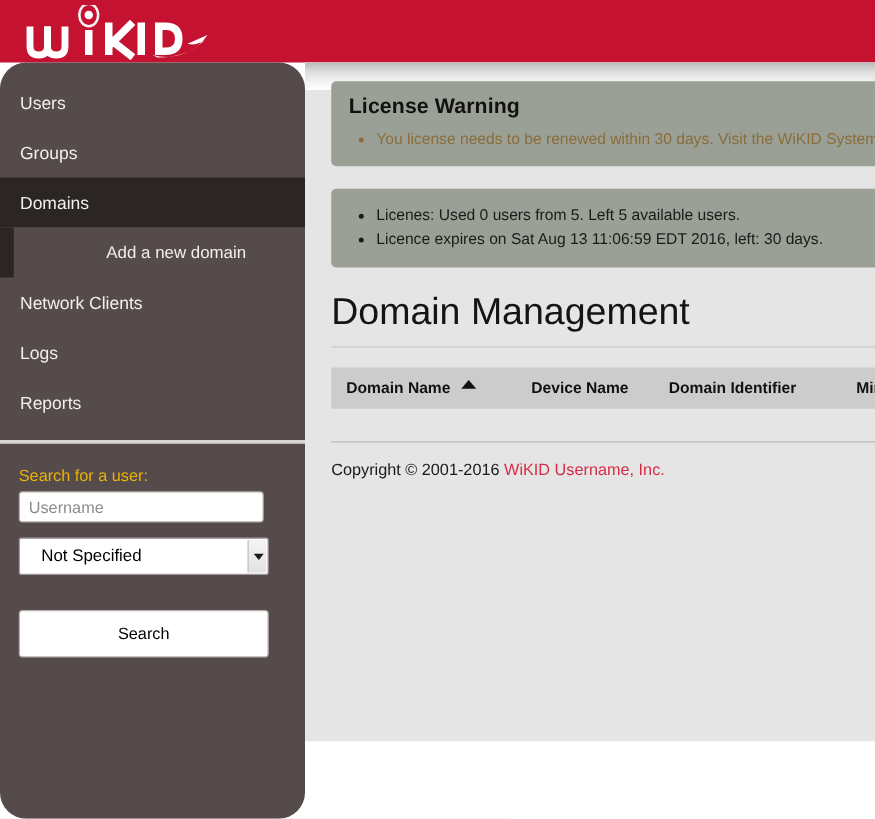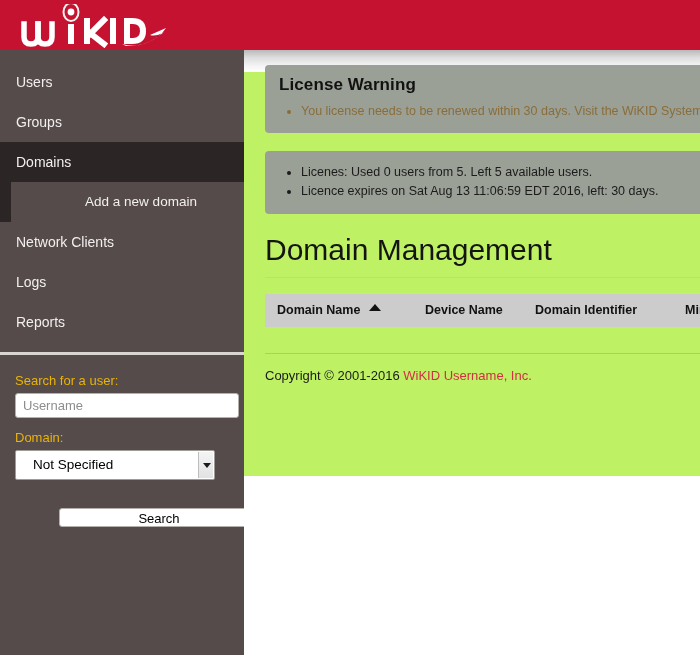--- a/index.html
+++ b/index.html
@@ -44,20 +44,21 @@
 
   
   .sidebar {
     position: absolute;
     left: 0;
     top: 50px;
     width: 244px;
     height: 605px;
     background: #544b4a;
     overflow: hidden;
+    border-radius: 21px;
   }
   .nav {
     position: relative;
     padding-top: 12px;
   }
   .nav-item {
     position: relative;
     height: 40px;
     line-height: 40px;
     padding-left: 16px;
@@ -94,21 +95,21 @@
     padding: 18px 15px 0 15px;
     color: #f2efee;
   }
   .searchpanel .lbl {
     font-size: 13px;
     margin-bottom: 5px;
     color: #eab308;
   }
   .text-input {
     display: block;
-    width: 224px;
+    width: 196px;
     height: 25px;
     box-sizing: border-box;
     background: #ffffff;
     border: 1px solid #b4b0ae;
     border-radius: 3px;
     padding: 0 7px;
     font-family: "Liberation Sans", sans-serif;
     font-size: 13px;
     color: #000;
     outline: none;
@@ -149,43 +150,42 @@
     position: absolute;
     left: 4px;
     top: 11px;
     border-left: 4px solid transparent;
     border-right: 4px solid transparent;
     border-top: 5px solid #1a1a1a;
   }
   .btn-search {
     display: block;
     width: 200px;
-    height: 19px;
+    height: 38px;
     margin-top: 28px;
     background: #ffffff;
     border: 1px solid #b4b0ae;
     border-radius: 3px;
     font-family: "Liberation Sans", sans-serif;
     font-size: 13px;
     color: #000;
     text-align: center;
     line-height: 20px;
     cursor: pointer;
     padding: 0;
-    margin-left: 44px;
   }
 
   
   .content {
     position: absolute;
     left: 244px;
     top: 50px;
     width: 456px;
-    height: 426px;
-    background: #bef264;
+    height: 543px;
+    background: #e5e5e5;
     overflow: hidden;
   }
   .content-fade {
     position: absolute;
     left: 0;
     top: 0;
     width: 456px;
     height: 22px;
     background: linear-gradient(to bottom, #b9b9b9 0%, #dedede 35%, #f4f4f4 72%, #ffffff 100%);
   }
@@ -340,21 +340,20 @@
       <div class="nav-item">
         <span>Reports</span>
       </div>
       <div class="nav-divider"></div>
     </div>
 
     <div class="searchpanel">
       <div class="lbl">Search for a user:</div>
       <input class="text-input" type="text" placeholder="Username" style="">
       <div class="gap"></div>
-      <div class="lbl">Domain:</div>
       <div class="select-wrap">
         <span class="sel-text">Not Specified</span>
         <span class="select-arrow-btn"></span>
       </div>
       <button class="btn-search" type="button">Search</button>
     </div>
 
   </div>
 
   <div class="content">

